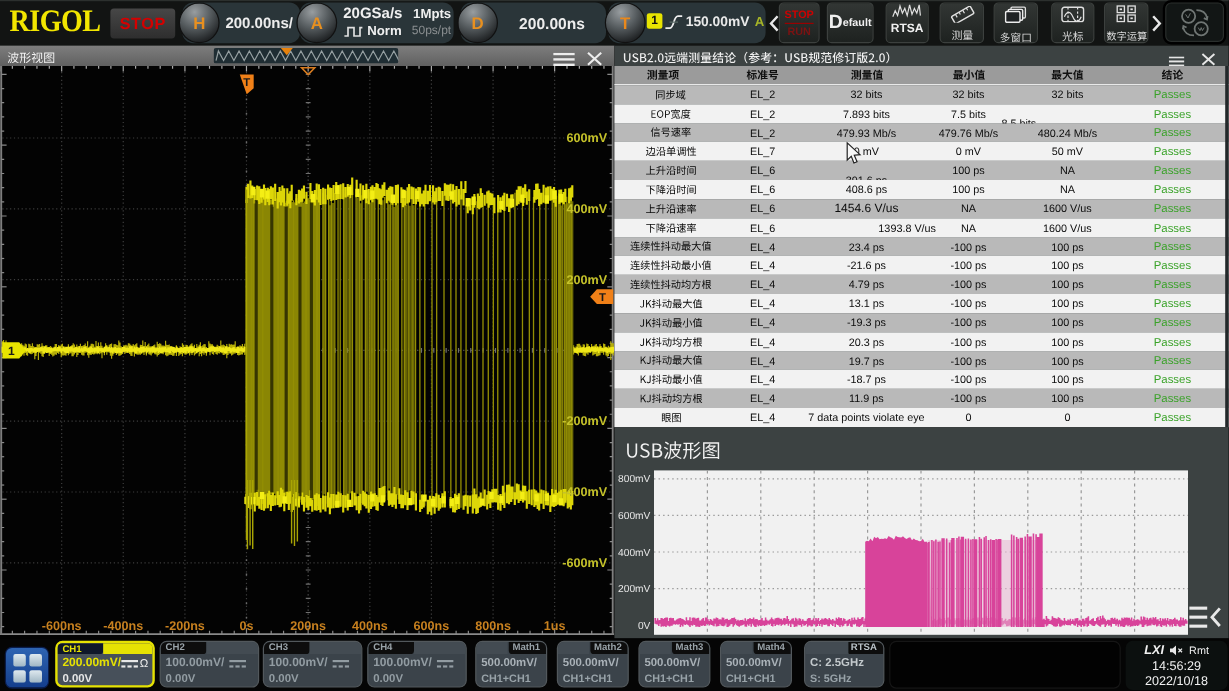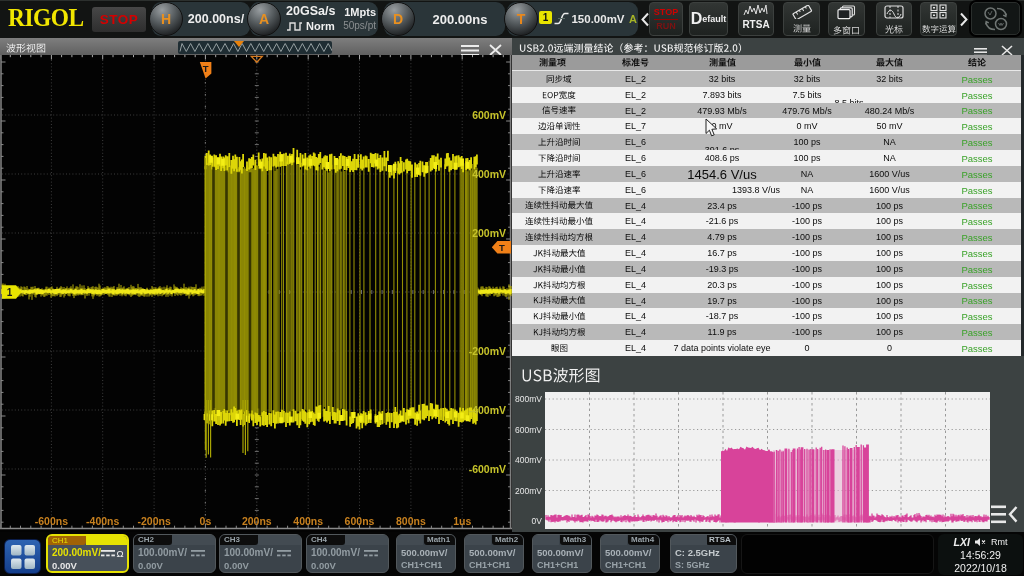--- a/index.html
+++ b/index.html
@@ -699,21 +699,21 @@
 <div class="abs" style="left:499px;top:166px;width:120px;height:16px">
     <div class="flexc" style="width:100%;height:100%">
       <svg width="43" height="13" viewBox="0 0 43 13" style="display:block">
         <path transform="translate(0,9.2)" d="M3.6 -7.0V-0.4H0.4V0.3H8.1V-0.4H4.3V-3.7H7.5V-4.4H4.3V-7.0Z M12.7 -7.0C11.9 -6.5 10.4 -6.0 9.0 -5.7C9.1 -5.6 9.2 -5.3 9.2 -5.2C9.8 -5.3 10.3 -5.4 10.9 -5.6V-3.7H8.9V-3.1H10.8C10.8 -1.9 10.4 -0.7 8.8 0.2C9.0 0.3 9.2 0.5 9.3 0.7C11.0 -0.3 11.4 -1.7 11.5 -3.1H14.1V0.7H14.7V-3.1H16.6V-3.7H14.7V-7.0H14.1V-3.7H11.5V-5.8C12.1 -6.0 12.7 -6.2 13.2 -6.5Z M17.8 -6.6C18.3 -6.3 19.0 -5.8 19.3 -5.5L19.7 -5.9C19.4 -6.2 18.7 -6.7 18.1 -7.0ZM17.3 -4.3C17.9 -4.0 18.5 -3.6 18.9 -3.3L19.3 -3.7C18.9 -4.0 18.2 -4.4 17.7 -4.7ZM17.5 0.1 18.1 0.6C18.6 -0.2 19.2 -1.3 19.7 -2.2L19.2 -2.6C18.7 -1.6 18.0 -0.5 17.5 0.1ZM20.4 -3.0V0.7H21.0V0.2H23.8V0.7H24.5V-3.0ZM21.0 -0.4V-2.4H23.8V-0.4ZM20.8 -6.7V-5.8C20.8 -5.1 20.6 -4.2 19.5 -3.6C19.7 -3.5 19.9 -3.2 20.0 -3.1C21.2 -3.8 21.5 -4.9 21.5 -5.8V-6.2H23.3V-4.4C23.3 -3.8 23.4 -3.5 24.0 -3.5C24.1 -3.5 24.5 -3.5 24.6 -3.5C24.8 -3.5 25.0 -3.5 25.1 -3.6C25.1 -3.7 25.0 -3.9 25.0 -4.1C24.9 -4.1 24.7 -4.1 24.6 -4.1C24.5 -4.1 24.2 -4.1 24.1 -4.1C23.9 -4.1 23.9 -4.1 23.9 -4.4V-6.7Z M26.1 -6.5C26.6 -6.0 27.1 -5.4 27.4 -5.0L27.9 -5.4C27.6 -5.8 27.0 -6.4 26.6 -6.8ZM27.8 -4.1H25.9V-3.5H27.1V-0.9C26.8 -0.7 26.3 -0.4 25.9 0.1L26.3 0.6C26.7 0.1 27.1 -0.4 27.5 -0.4C27.7 -0.4 27.9 -0.1 28.3 0.1C28.9 0.4 29.6 0.5 30.6 0.5C31.4 0.5 32.9 0.5 33.5 0.4C33.5 0.2 33.6 -0.0 33.7 -0.2C32.9 -0.1 31.6 -0.1 30.6 -0.1C29.7 -0.1 29.0 -0.1 28.4 -0.4C28.1 -0.6 27.9 -0.7 27.8 -0.8ZM29.1 -4.5H30.5V-3.4H29.1ZM31.1 -4.5H32.5V-3.4H31.1ZM30.5 -7.1V-6.3H28.2V-5.7H30.5V-5.0H28.5V-2.9H30.2C29.7 -2.2 28.9 -1.5 28.1 -1.1C28.2 -1.0 28.4 -0.8 28.5 -0.7C29.2 -1.0 30.0 -1.7 30.5 -2.4V-0.4H31.1V-2.4C31.8 -1.9 32.6 -1.2 33.0 -0.8L33.4 -1.2C32.9 -1.7 32.1 -2.4 31.3 -2.9H33.1V-5.0H31.1V-5.7H33.5V-6.3H31.1V-7.1Z M41.0 -5.5C40.7 -5.1 40.2 -4.7 39.8 -4.4L40.3 -4.1C40.7 -4.3 41.2 -4.7 41.6 -5.1ZM34.5 -2.9 34.8 -2.4C35.4 -2.6 36.1 -3.0 36.7 -3.3L36.6 -3.8C35.8 -3.5 35.0 -3.1 34.5 -2.9ZM34.7 -5.1C35.2 -4.8 35.7 -4.4 36.0 -4.1L36.5 -4.5C36.2 -4.8 35.6 -5.2 35.2 -5.4ZM39.8 -3.5C40.3 -3.1 41.1 -2.6 41.4 -2.3L41.9 -2.6C41.5 -3.0 40.8 -3.5 40.2 -3.8ZM34.4 -1.7V-1.1H37.9V0.7H38.6V-1.1H42.1V-1.7H38.6V-2.4H37.9V-1.7ZM37.7 -7.0C37.8 -6.8 38.0 -6.6 38.1 -6.4H34.6V-5.8H37.7C37.5 -5.4 37.2 -5.0 37.1 -4.9C36.9 -4.8 36.8 -4.7 36.7 -4.6C36.8 -4.5 36.8 -4.2 36.9 -4.1C37.0 -4.2 37.2 -4.2 38.2 -4.3C37.8 -3.9 37.4 -3.5 37.2 -3.4C36.9 -3.2 36.7 -3.0 36.5 -3.0C36.6 -2.8 36.7 -2.5 36.7 -2.4C36.9 -2.5 37.2 -2.5 39.4 -2.8C39.5 -2.6 39.6 -2.4 39.6 -2.3L40.2 -2.5C40.0 -2.9 39.5 -3.5 39.2 -4.0L38.7 -3.8C38.8 -3.6 39.0 -3.4 39.1 -3.2L37.6 -3.1C38.3 -3.7 39.1 -4.4 39.8 -5.2L39.3 -5.5C39.1 -5.3 38.9 -5.0 38.7 -4.8L37.6 -4.8C37.9 -5.1 38.1 -5.4 38.4 -5.8H42.0V-6.4H38.8C38.7 -6.6 38.5 -7.0 38.3 -7.2Z" fill="#0c0c0c"></path>
       </svg>
     </div>
   </div>
 <div class="abs" style="left:570.5px;top:166px;width:130px;height:16px;font-size:9px;color:#0c0c0c">
     <div class="flexc" style="width:100%;height:100%">EL_6</div>
   </div>
-<div class="abs" style="left:657px;top:166px;width:130px;height:16px;font-size:13px;color:#0c0c0c">
+<div class="abs" style="left:657px;top:166px;width:130px;height:16px;font-size:10px;color:#0c0c0c">
     <div class="flexc" style="width:100%;height:100%">1454.6 V/us</div>
   </div>
 <div class="abs" style="left:742px;top:166px;width:130px;height:16px;font-size:9px;color:#0c0c0c">
     <div class="flexc" style="width:100%;height:100%">NA</div>
   </div>
 <div class="abs" style="left:824.5px;top:166px;width:130px;height:16px;font-size:9px;color:#0c0c0c">
     <div class="flexc" style="width:100%;height:100%">1600 V/us</div>
   </div>
 <div class="abs" style="left:932px;top:166px;width:90px;height:16px;font-size:9.5px;color:#39a228">
     <div class="flexc" style="width:100%;height:100%">Passes</div>
@@ -815,21 +815,21 @@
     <div class="flexc" style="width:100%;height:100%">
       <svg width="53" height="13" viewBox="0 0 53 13" style="display:block">
         <path transform="translate(0,9.2)" d="M2.0 0.1C3.2 0.1 3.7 -0.7 3.7 -1.8V-6.2H2.9V-1.9C2.9 -1.0 2.6 -0.6 1.9 -0.6C1.5 -0.6 1.1 -0.8 0.9 -1.3L0.3 -0.9C0.7 -0.2 1.2 0.1 2.0 0.1Z M5.4 0.0H6.2V-2.0L7.3 -3.2L9.1 0.0H10.0L7.8 -3.9L9.7 -6.2H8.8L6.2 -3.1H6.2V-6.2H5.4Z M14.0 -6.1C14.6 -5.8 15.2 -5.3 15.5 -5.0L15.9 -5.5C15.6 -5.8 14.9 -6.2 14.4 -6.5ZM13.6 -4.0C14.2 -3.7 14.9 -3.2 15.2 -2.9L15.6 -3.4C15.2 -3.7 14.5 -4.1 13.9 -4.4ZM16.4 -7.1V-2.2L13.3 -1.7L13.4 -1.1L16.4 -1.6V0.7H17.0V-1.7L18.2 -1.9L18.1 -2.5L17.0 -2.3V-7.1ZM11.6 -7.1V-5.4H10.4V-4.8H11.6V-3.0C11.1 -2.8 10.7 -2.7 10.3 -2.6L10.5 -2.0L11.6 -2.3V-0.1C11.6 -0.0 11.6 0.0 11.4 0.0C11.3 0.0 11.0 0.0 10.6 0.0C10.7 0.2 10.7 0.5 10.8 0.6C11.3 0.6 11.7 0.6 11.9 0.5C12.2 0.4 12.2 0.2 12.2 -0.1V-2.5L13.4 -2.9L13.3 -3.5L12.2 -3.2V-4.8H13.3V-5.4H12.2V-7.1Z M19.3 -6.4V-5.9H22.6V-6.4ZM24.1 -7.0C24.1 -6.4 24.1 -5.8 24.1 -5.2H22.8V-4.6H24.0C23.9 -2.6 23.6 -0.9 22.4 0.2C22.6 0.3 22.8 0.5 22.9 0.7C24.2 -0.5 24.5 -2.5 24.7 -4.6H25.9C25.8 -1.5 25.7 -0.4 25.5 -0.2C25.4 -0.1 25.3 -0.0 25.2 -0.0C25.0 -0.0 24.5 -0.0 24.1 -0.1C24.2 0.1 24.2 0.4 24.3 0.5C24.7 0.6 25.2 0.6 25.4 0.6C25.7 0.5 25.9 0.5 26.1 0.2C26.4 -0.1 26.5 -1.4 26.6 -4.9C26.6 -4.9 26.6 -5.2 26.6 -5.2H24.7C24.7 -5.8 24.7 -6.4 24.7 -7.0ZM19.3 -0.4 19.3 -0.4V-0.4C19.5 -0.5 19.8 -0.6 22.2 -1.1L22.3 -0.5L22.9 -0.7C22.7 -1.3 22.3 -2.3 22.0 -3.1L21.5 -3.0C21.7 -2.6 21.8 -2.1 22.0 -1.6L20.0 -1.2C20.3 -2.0 20.6 -2.9 20.8 -3.8H22.7V-4.4H19.0V-3.8H20.2C20.0 -2.8 19.6 -1.8 19.5 -1.6C19.3 -1.2 19.2 -1.0 19.1 -1.0C19.2 -0.8 19.3 -0.5 19.3 -0.4Z M29.1 -5.4H33.4V-4.8H29.1ZM29.1 -6.4H33.4V-5.8H29.1ZM28.5 -6.9V-4.3H34.1V-6.9ZM30.4 -3.3V-2.8H28.9V-3.3ZM27.4 -0.4 27.5 0.2 30.4 -0.1V0.7H31.0V-0.2L31.5 -0.3V-0.8L31.0 -0.7V-3.3H35.1V-3.9H27.5V-3.3H28.3V-0.4ZM31.3 -2.8V-2.3H31.9L31.7 -2.2C31.9 -1.6 32.3 -1.1 32.7 -0.6C32.3 -0.2 31.7 0.0 31.2 0.2C31.3 0.3 31.5 0.5 31.5 0.7C32.1 0.5 32.7 0.2 33.2 -0.2C33.6 0.2 34.2 0.5 34.9 0.7C34.9 0.5 35.1 0.3 35.2 0.2C34.6 0.0 34.1 -0.3 33.6 -0.6C34.2 -1.1 34.6 -1.8 34.9 -2.7L34.5 -2.8L34.4 -2.8ZM32.2 -2.3H34.1C33.9 -1.8 33.6 -1.3 33.2 -1.0C32.8 -1.3 32.5 -1.8 32.2 -2.3ZM30.4 -2.3V-1.7H28.9V-2.3ZM30.4 -1.2V-0.7L28.9 -0.5V-1.2Z M39.5 -7.1C39.4 -6.5 39.5 -5.6 39.3 -4.7H36.1V-4.0H39.2C38.9 -2.4 38.0 -0.8 35.9 0.1C36.1 0.3 36.3 0.5 36.4 0.7C38.5 -0.3 39.4 -1.9 39.8 -3.6C40.5 -1.6 41.6 -0.1 43.2 0.7C43.3 0.5 43.5 0.2 43.7 0.1C42.0 -0.6 40.9 -2.2 40.3 -4.0H43.5V-4.7H40.0C40.1 -5.6 40.1 -6.4 40.1 -7.1Z M49.1 -7.1C49.1 -6.9 49.1 -6.6 49.0 -6.3H46.8V-5.7H48.9C48.9 -5.4 48.8 -5.1 48.8 -4.9H47.3V-0.1H46.5V0.4H52.2V-0.1H51.4V-4.9H49.3C49.4 -5.1 49.5 -5.4 49.5 -5.7H51.9V-6.3H49.7L49.8 -7.1ZM47.9 -0.1V-0.8H50.8V-0.1ZM47.9 -3.2H50.8V-2.5H47.9ZM47.9 -3.7V-4.4H50.8V-3.7ZM47.9 -2.0H50.8V-1.3H47.9ZM46.3 -7.1C45.8 -5.8 45.1 -4.6 44.3 -3.7C44.4 -3.6 44.6 -3.3 44.7 -3.1C44.9 -3.4 45.2 -3.7 45.4 -4.0V0.7H46.0V-5.0C46.3 -5.6 46.6 -6.3 46.9 -6.9Z" fill="#0c0c0c"></path>
       </svg>
     </div>
   </div>
 <div class="abs" style="left:570.5px;top:245px;width:130px;height:16px;font-size:9px;color:#0c0c0c">
     <div class="flexc" style="width:100%;height:100%">EL_4</div>
   </div>
 <div class="abs" style="left:657px;top:245px;width:130px;height:16px;font-size:9px;color:#0c0c0c">
-    <div class="flexc" style="width:100%;height:100%">16.7 ps</div>
+    <div class="flexc" style="width:100%;height:100%">13.1 ps</div>
   </div>
 <div class="abs" style="left:742px;top:245px;width:130px;height:16px;font-size:9px;color:#0c0c0c">
     <div class="flexc" style="width:100%;height:100%">-100 ps</div>
   </div>
 <div class="abs" style="left:824.5px;top:245px;width:130px;height:16px;font-size:9px;color:#0c0c0c">
     <div class="flexc" style="width:100%;height:100%">100 ps</div>
   </div>
 <div class="abs" style="left:932px;top:245px;width:90px;height:16px;font-size:9.5px;color:#39a228">
     <div class="flexc" style="width:100%;height:100%">Passes</div>
   </div>
@@ -1026,21 +1026,21 @@
           </linearGradient>
         </defs>
         <rect x="0" y="0" width="10.5" height="10.5" rx="2" fill="url(#sg)"></rect>
         <rect x="0" y="13.5" width="10.5" height="10.5" rx="2" fill="url(#sg)"></rect>
         <rect x="13.5" y="0" width="10.5" height="10.5" rx="2" fill="url(#sg)"></rect>
         <rect x="13.5" y="13.5" width="10.5" height="10.5" rx="2" fill="url(#sg)"></rect>
       </svg>
     </div>
   </div>
 <div class="abs" style="left:46px;top:534px;width:83px;height:39px;border:2px solid #e6e203;border-radius:6px;background:#47505a;overflow:hidden">
-    <div class="abs" style="left:0;top:0;width:38px;height:9px;background:#a16207;color:#e6e203;font-size:8px;font-weight:normal;line-height:9px;padding-left:4px;border-radius:0 0 3px 0">CH1</div>
+    <div class="abs" style="left:0;top:0;width:38px;height:9px;background:#0f172a;color:#e6e203;font-size:8px;font-weight:bold;line-height:9px;padding-left:4px;border-radius:0 0 3px 0">CH1</div>
     <div class="abs" style="left:38px;top:0;right:0;height:9px;background:#e6e203"></div>
     <div class="abs" style="left:4px;top:11px;color:#e6e203;font-size:10px;font-weight:bold">200.00mV/</div>
     <div class="abs" style="left:53px;top:13px">
       <svg style="display:block" width="14" height="9" viewBox="0 0 14 9">
         <rect y="1" width="14" height="1.8" fill="#e8e8e8"></rect>
         <g fill="#e8e8e8">
           <rect x="0" y="5.5" width="3.5" height="1.8"></rect>
           <rect x="5.2" y="5.5" width="3.5" height="1.8"></rect>
           <rect x="10.4" y="5.5" width="3.5" height="1.8"></rect>
         </g>

